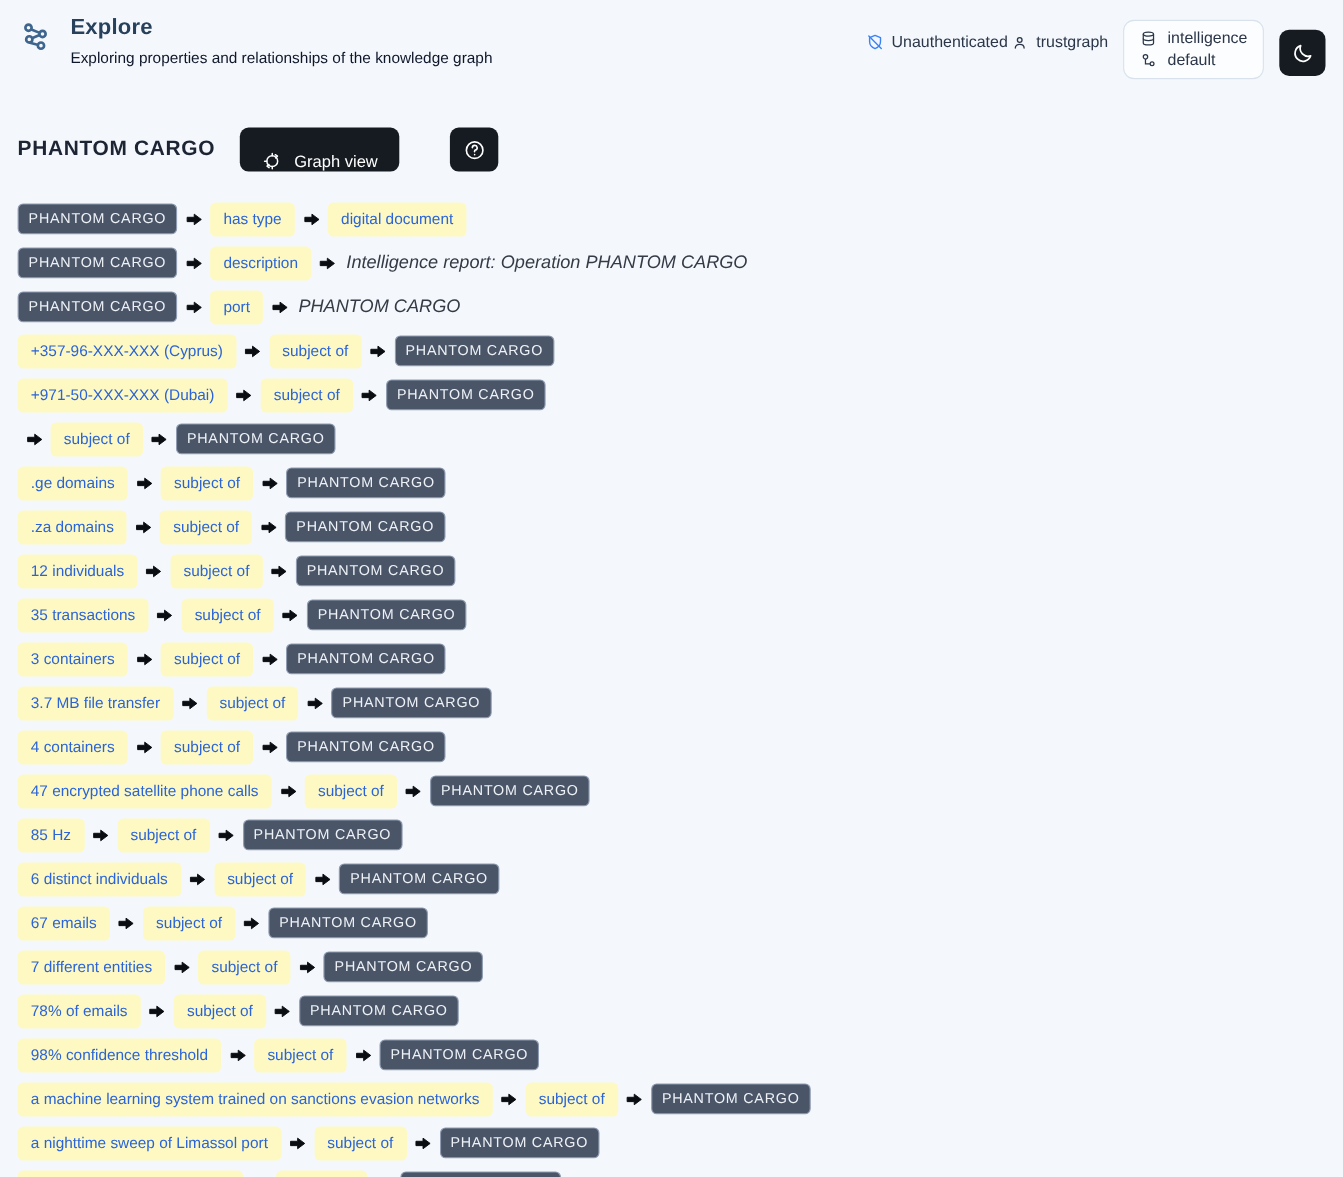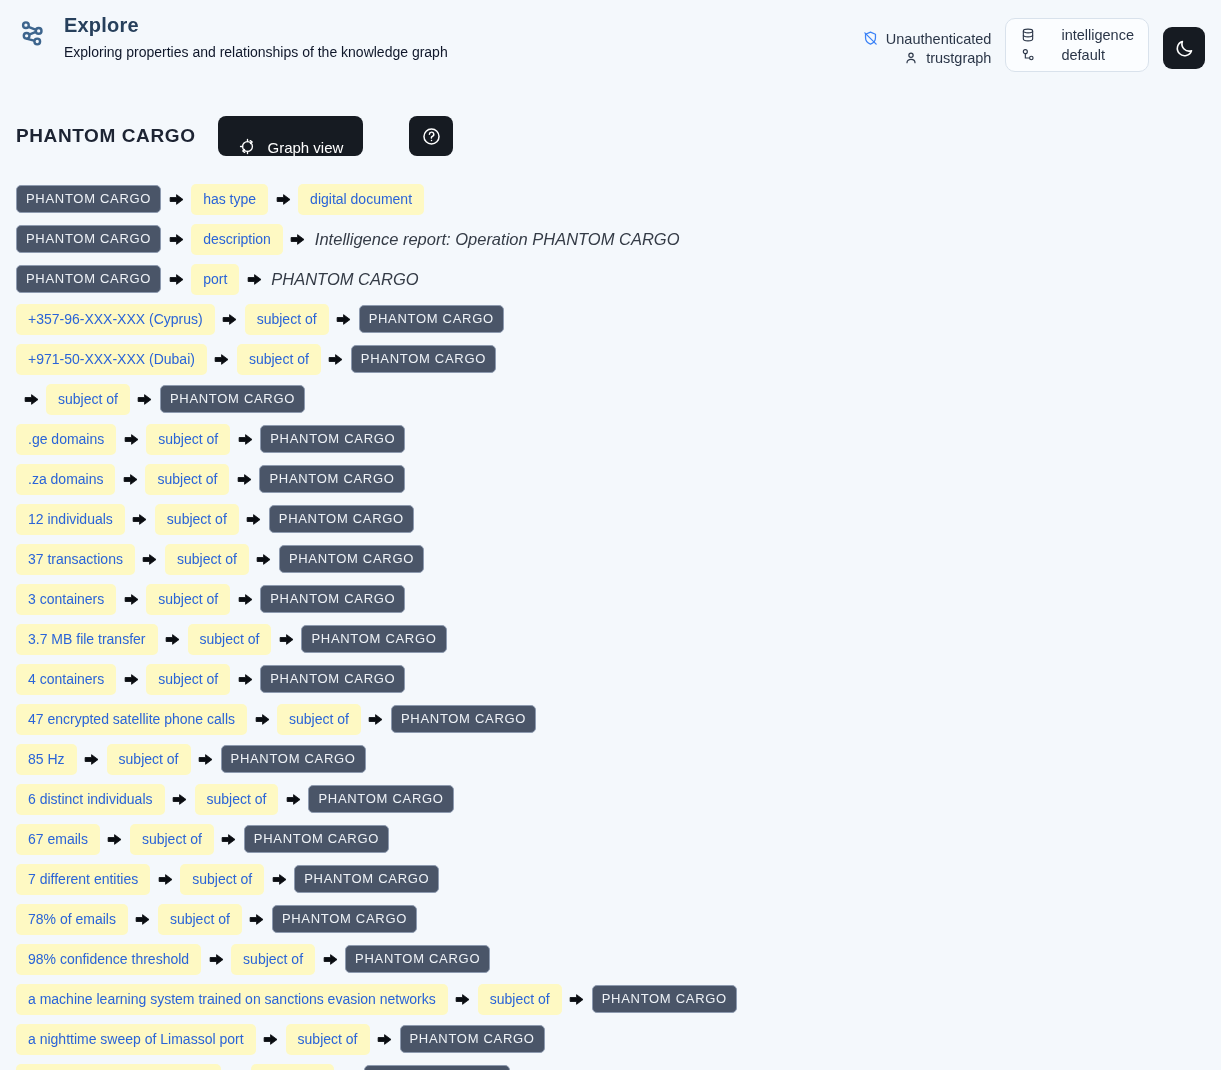--- a/index.html
+++ b/index.html
@@ -27,34 +27,34 @@
   }
   .brand-sub {
     font-size: 14px; color: #0f172a; line-height: 24px; margin-top: 2px;
   }
 
   .header-right {
     margin-left: auto; display: flex; align-items: flex-start; gap: 14px;
     padding-top: 6px;
   }
   .auth-block {
-    display: flex; flex-direction: column; align-items: flex-end; gap: 3px;
+    display: flex; flex-direction: row; align-items: flex-end; gap: 3px;
     padding-top: 12px;
   }
   .auth-row { display: flex; align-items: center; gap: 7px; }
   .auth-row .lbl { font-size: 14.5px; color: #2b3648; }
   .ico { display: inline-flex; align-items: center; justify-content: center; }
   .ico svg { display: block; }
 
   .selector-card {
     border: 1px solid #d9e2ec; border-radius: 10px; background: #fbfdff;
     padding: 8px 14px; display: flex; flex-direction: column; gap: 4px;
     min-width: 120px;
   }
-  .selector-row { display: flex; align-items: center; gap: 25px; }
+  .selector-row { display: flex; align-items: center; gap: 9px; }
   .selector-row .lbl { font-size: 14.5px; color: #2b3648; }
 
   .theme-btn {
     width: 42px; height: 42px; border-radius: 9px; background: #161b22;
     display: flex; align-items: center; justify-content: center;
     color: #ffffff; border: none; cursor: pointer; margin-top: 9px;
   }
 
   
   .title-row {
@@ -342,21 +342,21 @@
         </span>
         <span class="chip value">subject of</span>
         <span class="arrow">
           <svg viewBox="0 0 24 24" width="17" height="17" fill="currentColor">
             <path d="M3 9.2 h9.1 V5.2 L21.2 12 l-9.1 6.8 v-4 H3 Z" stroke="currentColor" stroke-width="1.2" stroke-linejoin="round"></path>
           </svg>
         </span>
         <span class="chip entity">PHANTOM CARGO</span>
       </div>
       <div class="triple-row">
-        <span class="chip value">37 transactions</span>
+        <span class="chip value">35 transactions</span>
         <span class="arrow">
           <svg viewBox="0 0 24 24" width="17" height="17" fill="currentColor">
             <path d="M3 9.2 h9.1 V5.2 L21.2 12 l-9.1 6.8 v-4 H3 Z" stroke="currentColor" stroke-width="1.2" stroke-linejoin="round"></path>
           </svg>
         </span>
         <span class="chip value">subject of</span>
         <span class="arrow">
           <svg viewBox="0 0 24 24" width="17" height="17" fill="currentColor">
             <path d="M3 9.2 h9.1 V5.2 L21.2 12 l-9.1 6.8 v-4 H3 Z" stroke="currentColor" stroke-width="1.2" stroke-linejoin="round"></path>
           </svg>

